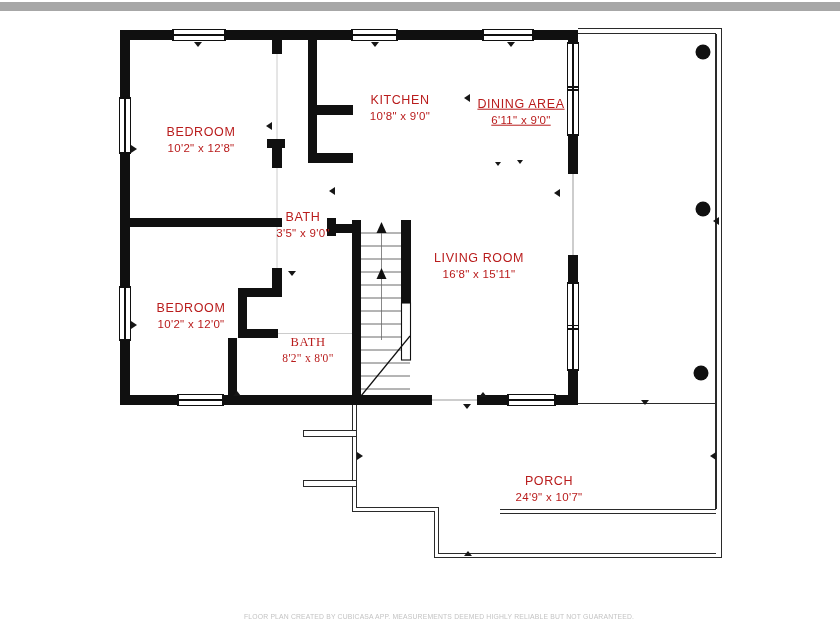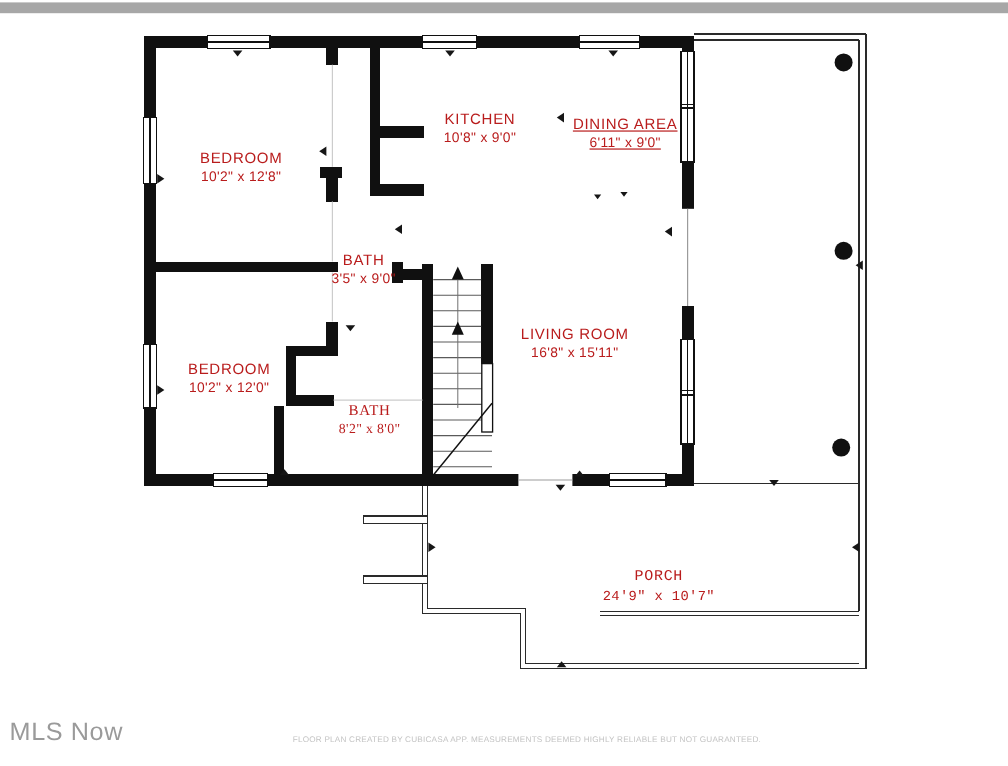--- a/index.html
+++ b/index.html
@@ -13,24 +13,24 @@
     position:absolute;transform:translate(-50%,-50%);text-align:center;
     color:#b91c1c;white-space:nowrap;line-height:1.15;
   }
   .room-name{font-size:12.5px;font-weight:400;letter-spacing:0.6px;}
   .room-dims{font-size:11.5px;font-weight:400;letter-spacing:0.3px;margin-top:3px;}
   .lbl-bedroom-top{left:201px;top:140px;}
   .lbl-kitchen{left:400px;top:108px;}
   .lbl-dining{left:521px;top:112px;text-decoration:underline;}
   .lbl-deck{left:648px;top:228px;}
   .lbl-hall{left:303px;top:225px;}
-  .lbl-living{left:479px;top:287px;}
+  .lbl-living{left:479px;top:266px;}
   .lbl-bedroom-bottom{left:191px;top:316px;}
   .lbl-bath{left:308px;top:350px;font-family:Liberation Serif, serif;}
-  .lbl-porch{left:549px;top:489px;font-family:Liberation Mono, monospace;}
+  .lbl-porch{left:549px;top:489px;}
   .watermark{
     position:absolute;left:8px;top:599px;font-size:21px;color:#9a9a9a;
     letter-spacing:0.5px;font-weight:400;
   }
   .footer-note{
     position:absolute;left:244px;top:613px;font-size:6.8px;color:#c3c3c3;
     letter-spacing:0.18px;font-weight:400;
   }
 </style>
 </head>
@@ -197,16 +197,15 @@
   </div>
   <div class="room-label lbl-bath">
     <div class="room-name">BATH</div>
     <div class="room-dims">8'2" x 8'0"</div>
   </div>
   <div class="room-label lbl-porch">
     <div class="room-name">PORCH</div>
     <div class="room-dims">24'9" x 10'7"</div>
   </div>
 
-  <div class="watermark">MLS Now</div>
   <div class="footer-note">FLOOR PLAN CREATED BY CUBICASA APP. MEASUREMENTS DEEMED HIGHLY RELIABLE BUT NOT GUARANTEED.</div>
 
 </div>
 
 </body></html>

